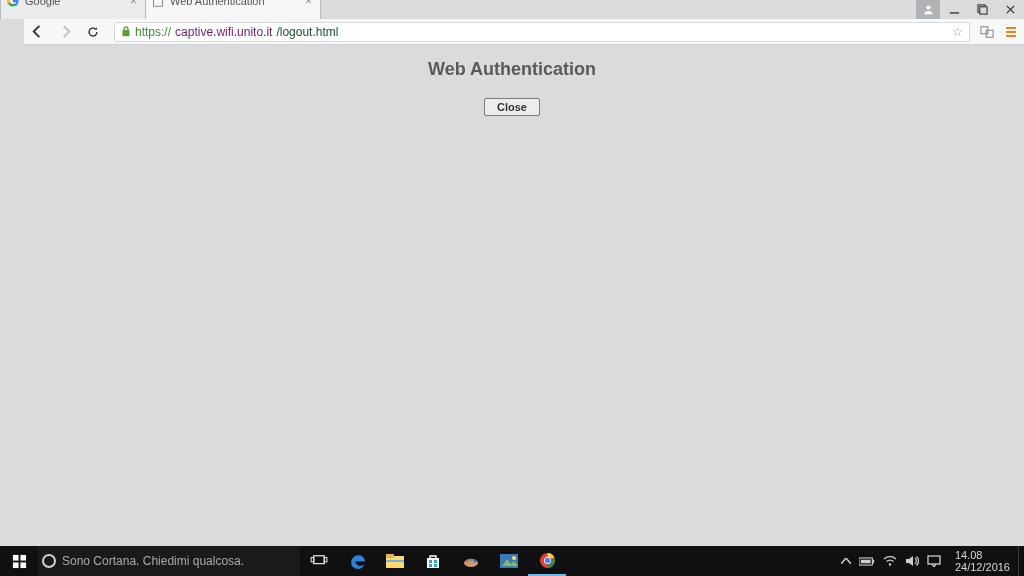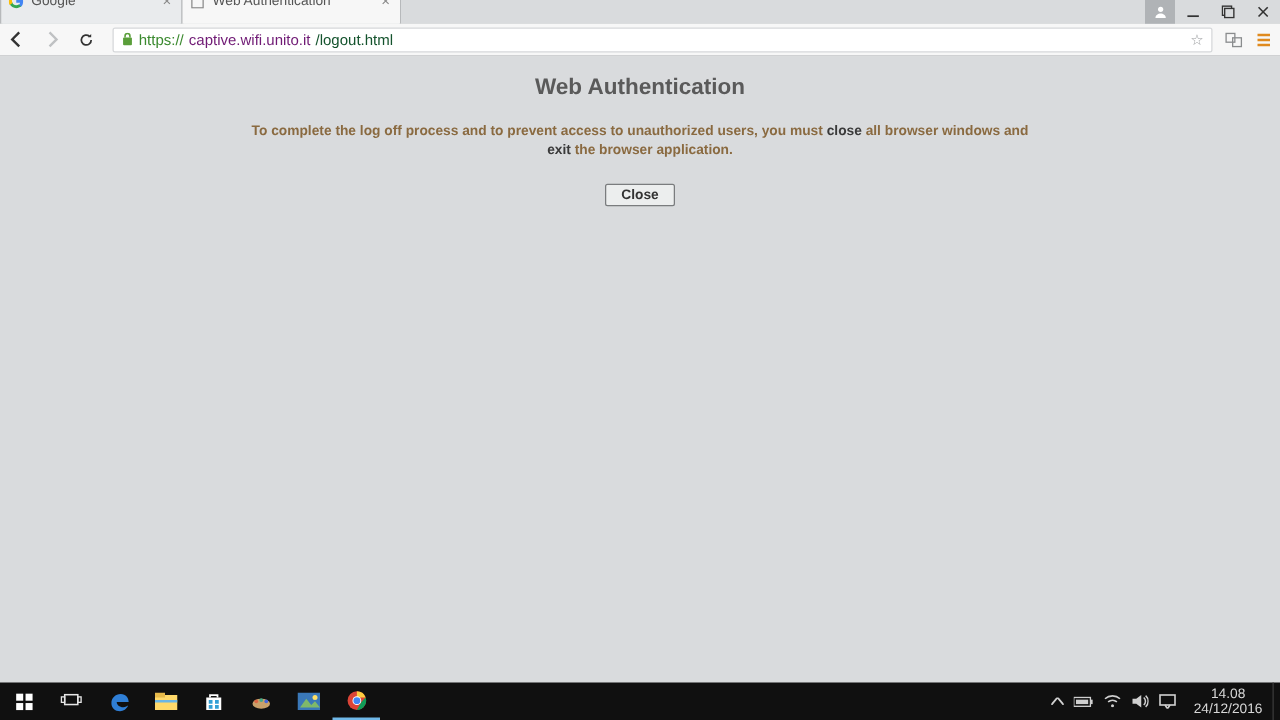--- a/index.html
+++ b/index.html
@@ -57,20 +57,21 @@
   .addrbar {
     height: 26px;
     background: #f7f7f7;
     border-bottom: 1px solid #d0d1d3;
     display: flex;
     align-items: center;
     padding: 0 6px;
     gap: 10px;
     font-size: 12px;
     color: #555;
+    margin-left: 24px;
   }
   .addrbar .navbtn { width: 18px; text-align: center; color: #777; cursor: pointer; }
   .addrbar .navbtn.enabled { color: #333; }
   .omnibox {
     flex: 1;
     height: 20px;
     background: #fff;
     border: 1px solid #d6d8da;
     border-radius: 2px;
     display: flex;
@@ -155,21 +156,21 @@
     font-size:14px; color:#e6e6e6;
   }
   .taskbar .tb-gap { flex:1; }
   .taskbar .tray {
     display:flex; align-items:center; gap:8px;
     padding: 0 6px;
     font-size: 11px;
   }
   .taskbar .tray .tray-icon { color:#cfcfcf; font-size:12px; }
   .taskbar .clock {
-    text-align:center;
+    text-align:left;
     line-height:1.1;
     padding: 0 8px;
     font-size:11px;
   }
   .taskbar .show-desktop { width:6px; height:30px; border-left:1px solid #3a3a3a; }
 
   
   svg { display:block; }
 </style>
 </head>
@@ -268,35 +269,35 @@
     <svg viewBox="0 0 14 14" width="14" height="14">
         <rect x="2" y="2" width="10" height="2" fill="#e08a1e"></rect>
         <rect x="2" y="6" width="10" height="2" fill="#e08a1e"></rect>
         <rect x="2" y="10" width="10" height="2" fill="#e08a1e"></rect>
       </svg>
   </span>
 </div>
 
 <div class="content">
   <h1>Web Authentication</h1>
-  <p class="msg">
-    <span>To complete the log off process and to prevent access to unauthorized users, you must </span><span class="strong">close</span><span> all browser windows and </span><br>
-    <span class="strong">exit</span><span> the browser application.</span>
-  </p>
   <button class="close-btn">Close</button>
 </div>
 
 <div class="taskbar">
   <div class="start">
     <svg viewBox="0 0 16 16" width="15" height="15">
       <rect x="1" y="1" width="6" height="6" fill="#fff"></rect>
         <rect x="9" y="1" width="6" height="6" fill="#fff"></rect>
       <rect x="1" y="9" width="6" height="6" fill="#fff"></rect>
         <rect x="9" y="9" width="6" height="6" fill="#fff"></rect>
     </svg>
+  </div>
+  <div class="cortana">
+    <span class="ring"></span>
+    <span class="txt">Sono Cortana. Chiedimi qualcosa.</span>
   </div>
 
   <div class="tb-icon">
     <svg viewBox="0 0 20 16" width="18" height="14">
         <rect x="4" y="2" width="12" height="9" fill="none" stroke="#e6e6e6" stroke-width="1.4"></rect>
         <rect x="1" y="4" width="3" height="5" fill="none" stroke="#e6e6e6" stroke-width="1.2"></rect>
         <rect x="16" y="4" width="3" height="5" fill="none" stroke="#e6e6e6" stroke-width="1.2"></rect>
       </svg>
   </div>
   <div class="tb-icon">

